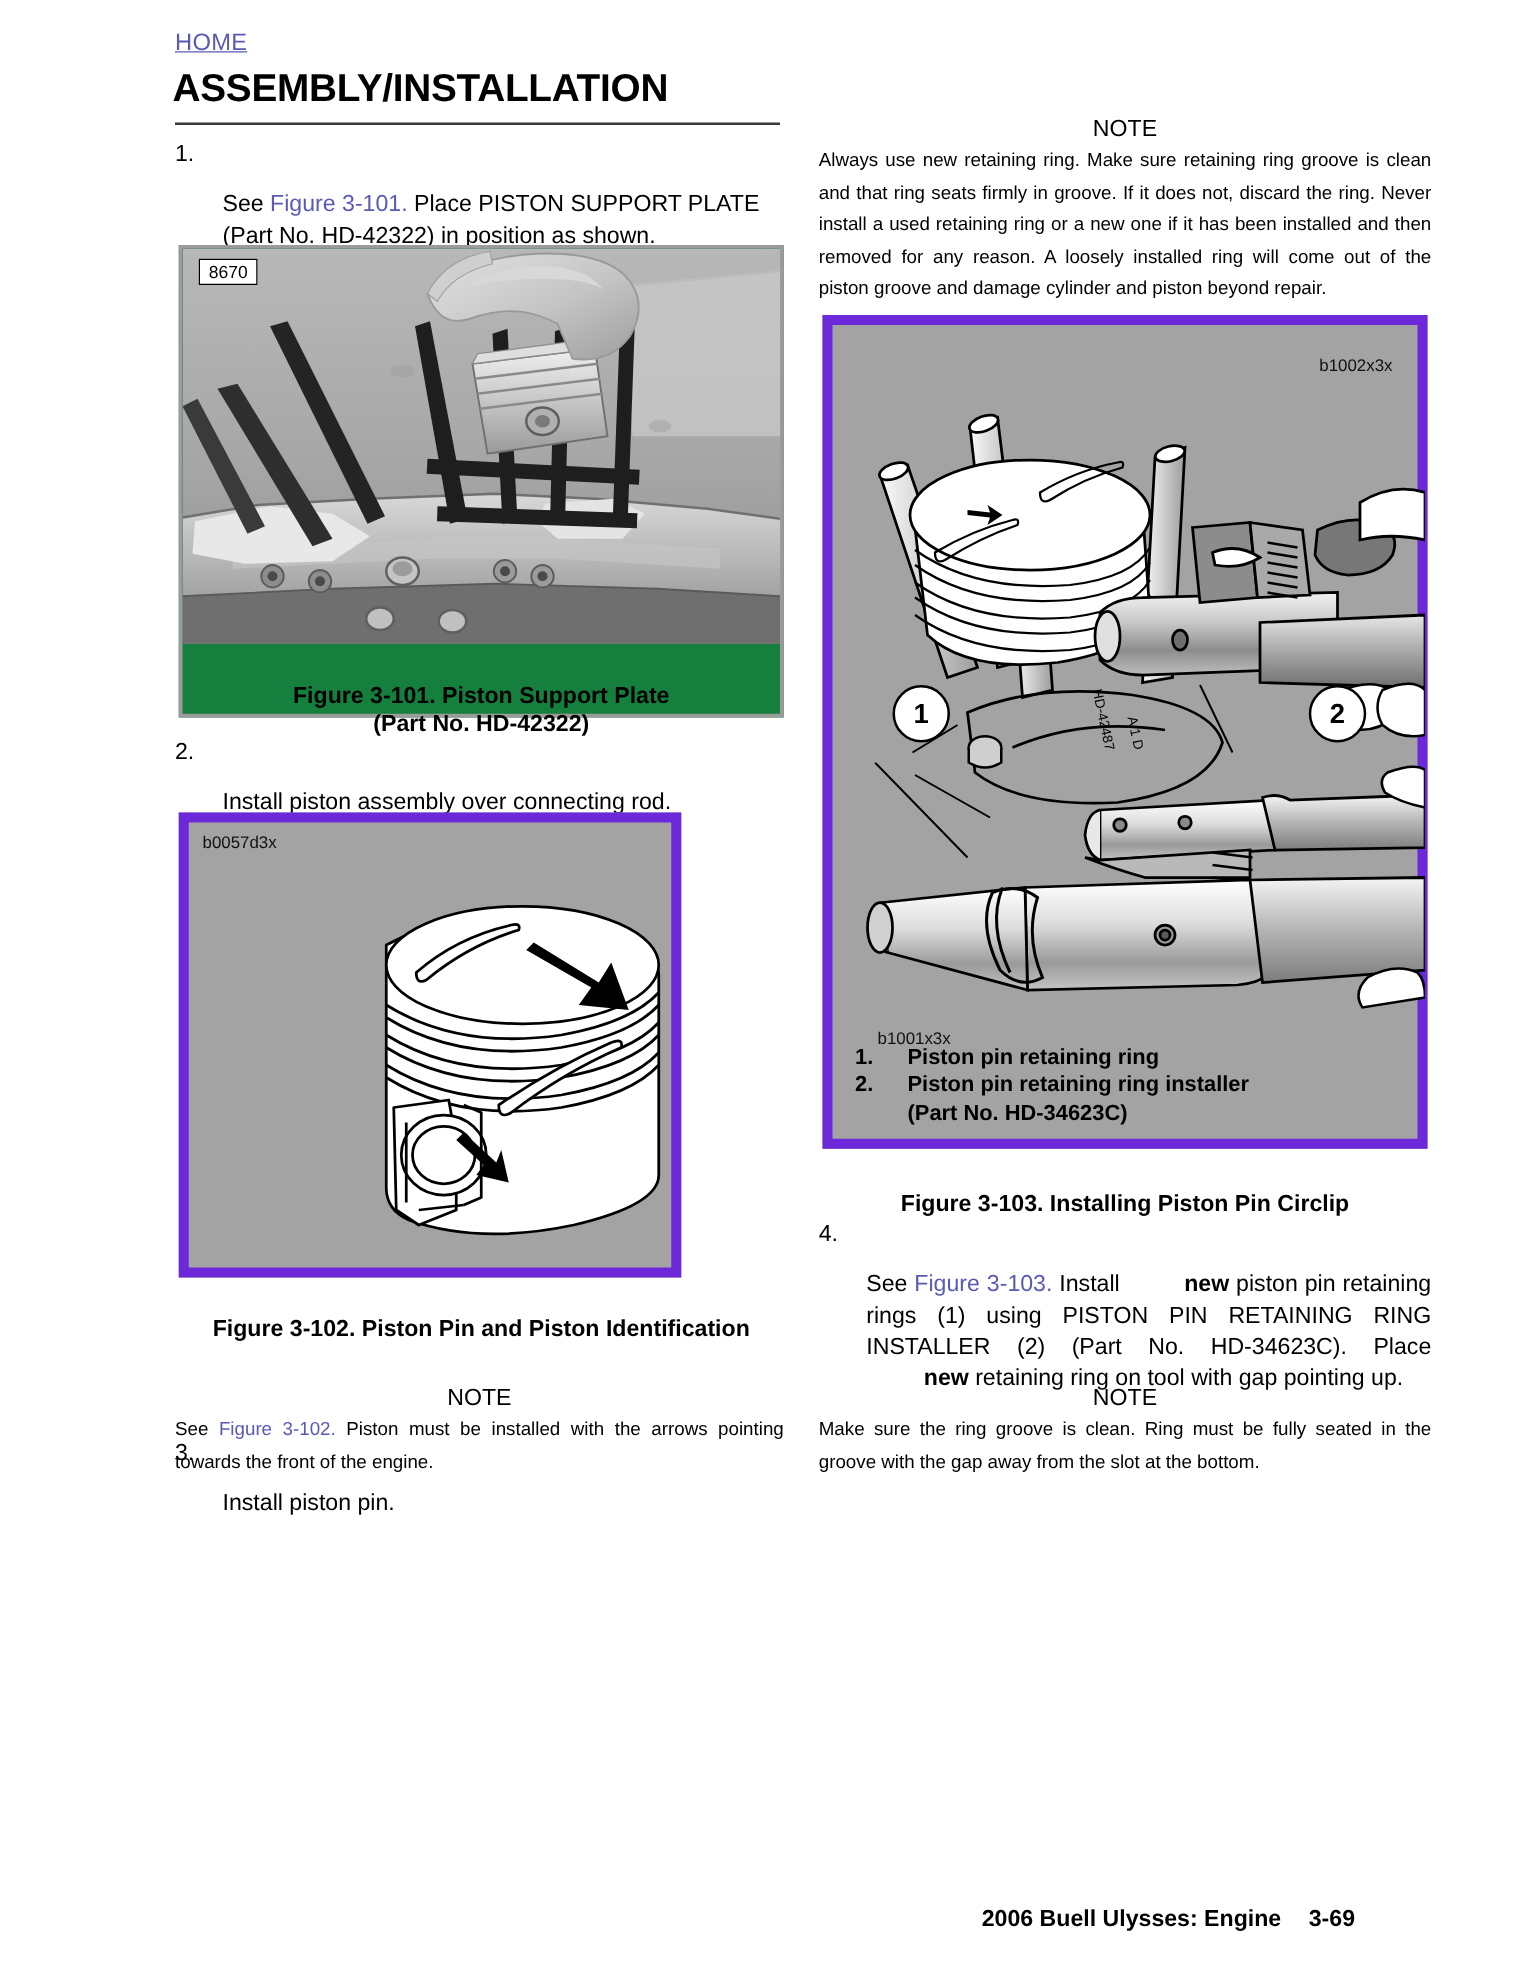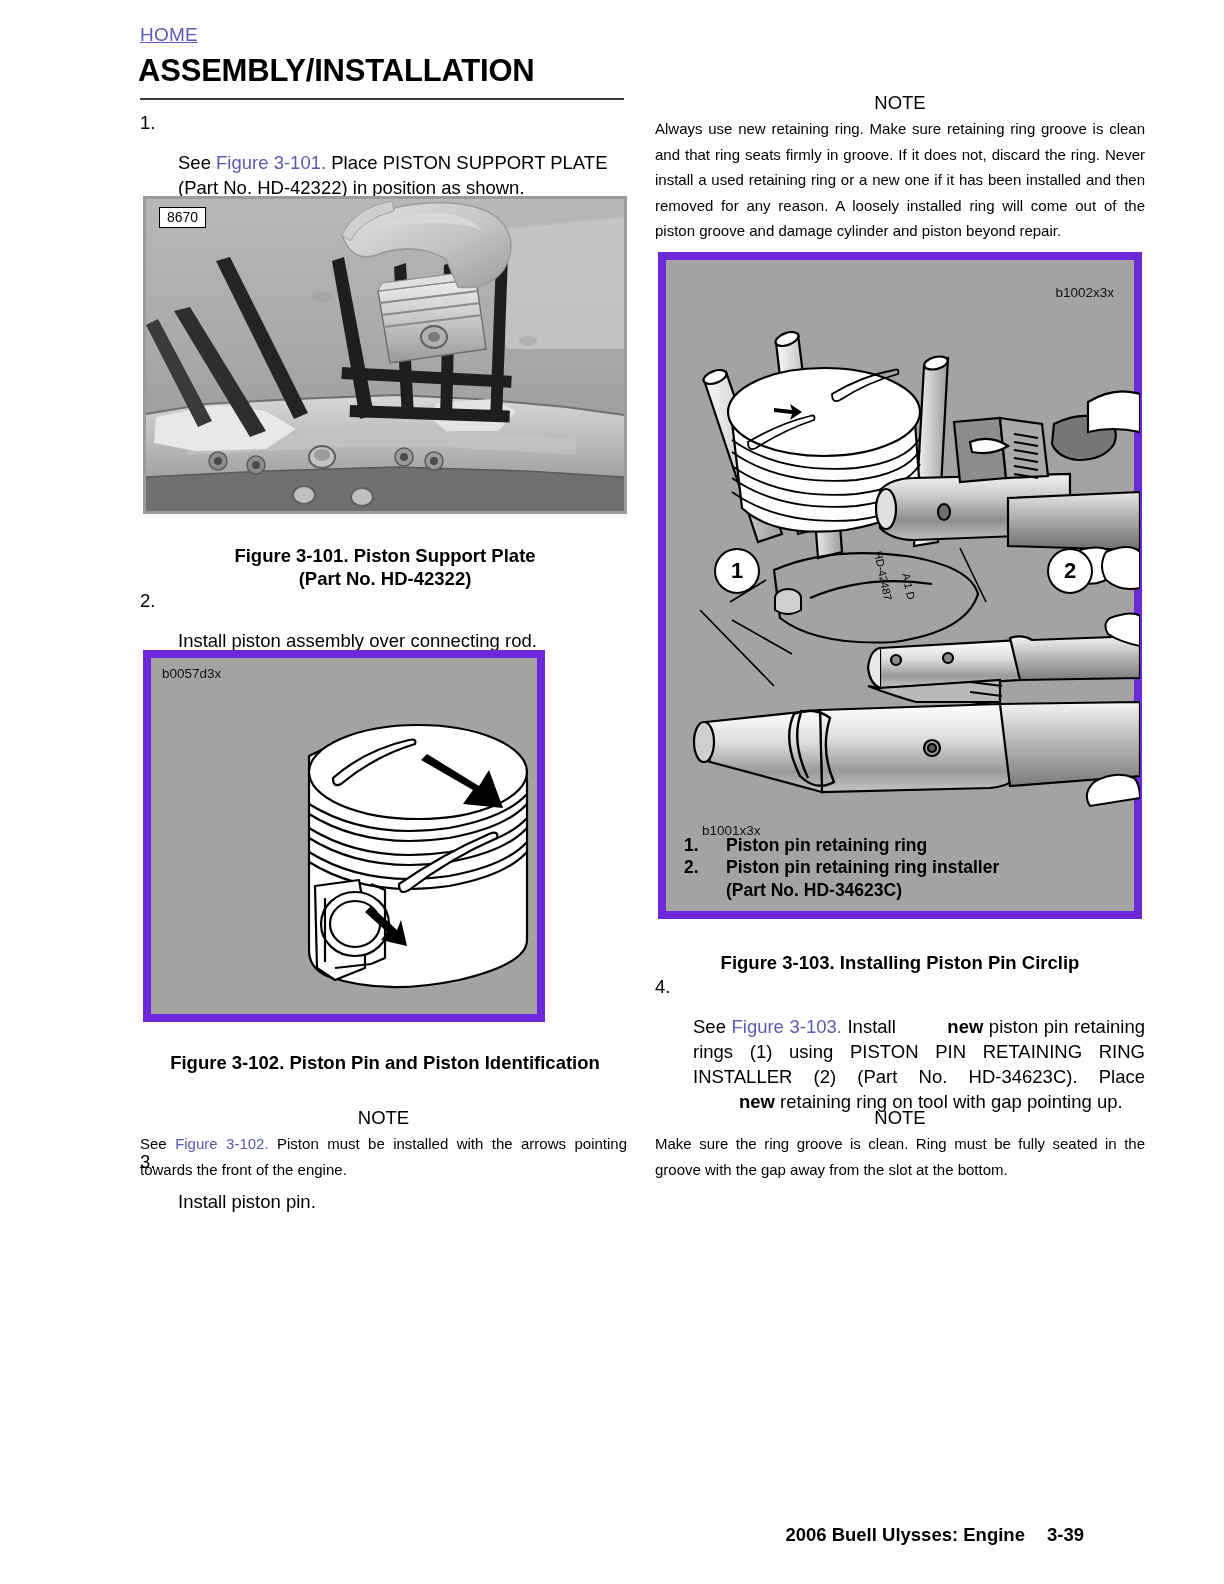--- a/index.html
+++ b/index.html
@@ -99,24 +99,24 @@
     font-size: 13.5px;
     color: #111;
     font-family: "Liberation Sans", sans-serif;
   }
   
   .photo-wrap {
     position: absolute;
     left: 143px;
     top: 196px;
     width: 484px;
-    height: 318px;
+    height: 378px;
     border: 3px solid #9b9b9b;
     box-sizing: border-box;
-    background: #3b82f6;
+    background: #15803d;
     overflow: hidden;
   }
   .photo-badge {
     position: absolute;
     left: 13px;
     top: 8px;
     background: #ffffff;
     border: 1px solid #000;
     font-size: 14px;
     padding: 1px 7px 2px 7px;
@@ -552,16 +552,16 @@
       </span>
     </div>
   </div>
 
   <div class="tb" style="left:655px; top:1073px; width:490px;">
     <div class="note-head">NOTE</div>
     <div class="para">Make sure the ring groove is clean. Ring must be fully seated in the groove with the gap away from the slot at the bottom.</div>
   </div>
 
   <div class="footer">
-    <span>2006 Buell Ulysses: Engine</span><span class="pg">3-39</span>
+    <span>2006 Buell Ulysses: Engine</span><span class="pg">3-69</span>
   </div>
 
 </div>
 
 </body></html>

